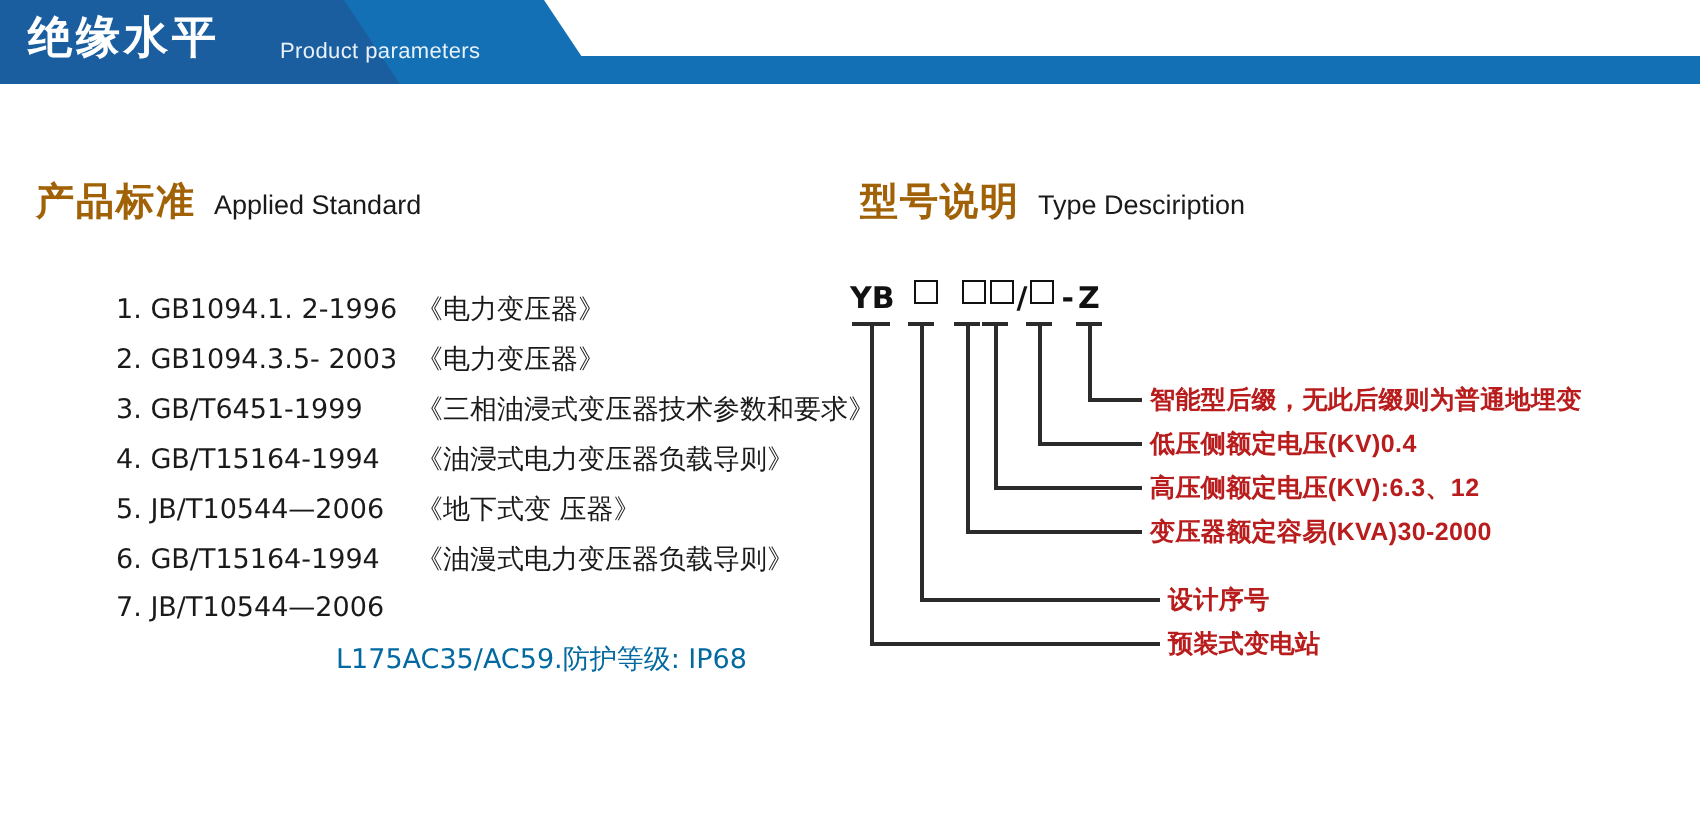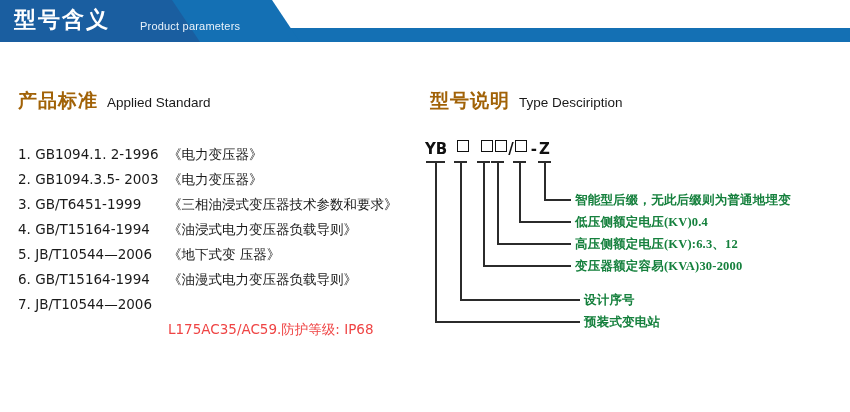--- a/index.html
+++ b/index.html
@@ -58,25 +58,25 @@
   .std-list{
     position:absolute;left:18px;top:146px;width:420px;
     font-family:"DejaVu Sans","Liberation Sans",sans-serif;
   }
   .std-row{
     display:flex;align-items:baseline;
     height:25px;
     font-size:13.5px;color:#1a1a1a;white-space:nowrap;
   }
   .std-code{
-    display:inline-block;width:150px;flex:0 0 150px;
+    display:inline-block;width:150px;flex:0 0 150px;margin-left:40px;
   }
   .std-name{display:inline-block;}
   .std-cont{
-    height:25px;font-size:13.5px;color:#ef4444;
+    height:25px;font-size:13.5px;color:#0369a1;
     white-space:nowrap;padding-left:150px;
   }
 
   
   .diagram{position:absolute;left:425px;top:140px;width:425px;height:200px;}
 
   .code-line{
     position:absolute;left:0;top:0;height:22px;
     font-family:"DejaVu Sans","Liberation Sans",sans-serif;
     font-size:15px;font-weight:bold;color:#111;
@@ -89,33 +89,33 @@
     vertical-align:2px;
     margin:0 1px;
   }
 
   .lead{position:absolute;background:#2b2b2b;}
   .lead-v{width:1.6px;}
   .lead-h{height:1.6px;}
 
   .lbl{
     position:absolute;white-space:nowrap;
-    font-family:Liberation Serif, serif;
-    font-size:12.5px;font-weight:bold;color:#15803d;
+    font-family:Liberation Sans, sans-serif;
+    font-size:12.5px;font-weight:bold;color:#b91c1c;
     letter-spacing:.2px;
   }
 </style>
 </head>
 <body>
 
 <div class="banner">
   <div class="banner-bar"></div>
   <div class="banner-mid"></div>
   <div class="banner-dark"></div>
-  <div class="banner-cn">型号含义</div>
+  <div class="banner-cn">绝缘水平</div>
   <div class="banner-en">Product parameters</div>
 </div>
 
 <div class="sect-title" id="title-left">
   <span class="cn">产品标准</span><span class="en">Applied Standard</span>
 </div>
 
 <div class="sect-title" id="title-right">
   <span class="cn">型号说明</span><span class="en">Type Desciription</span>
 </div>

